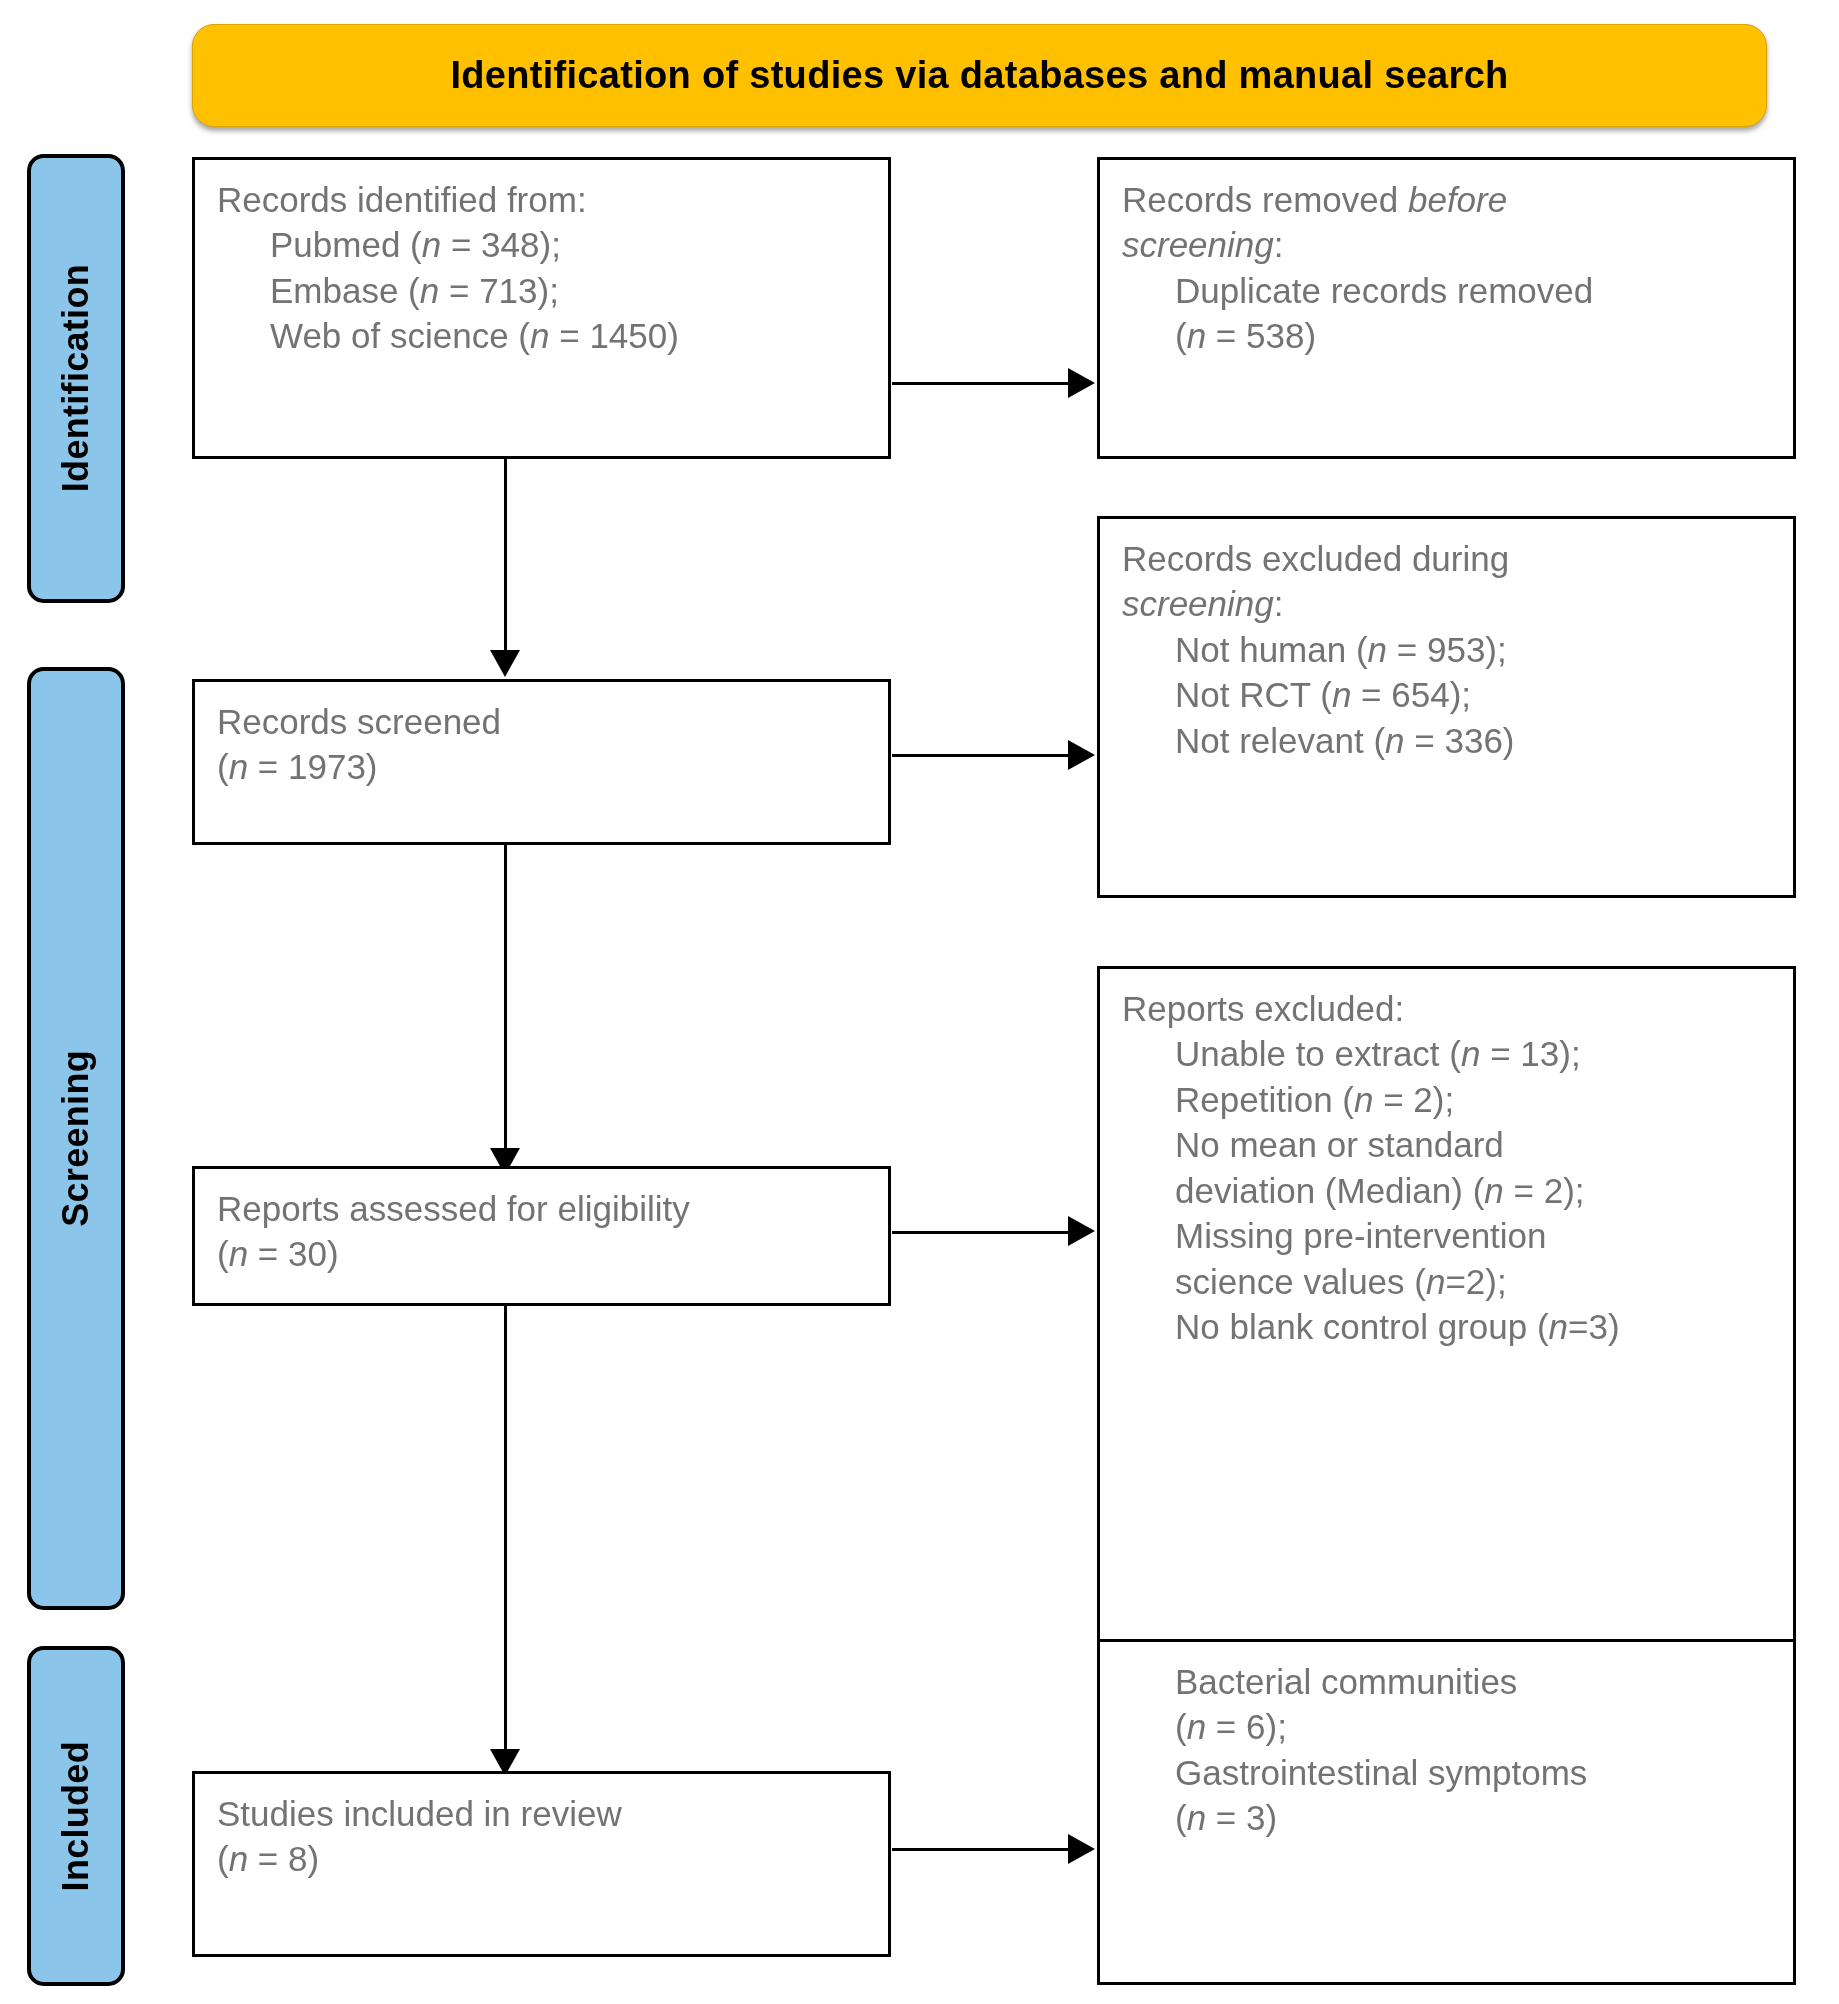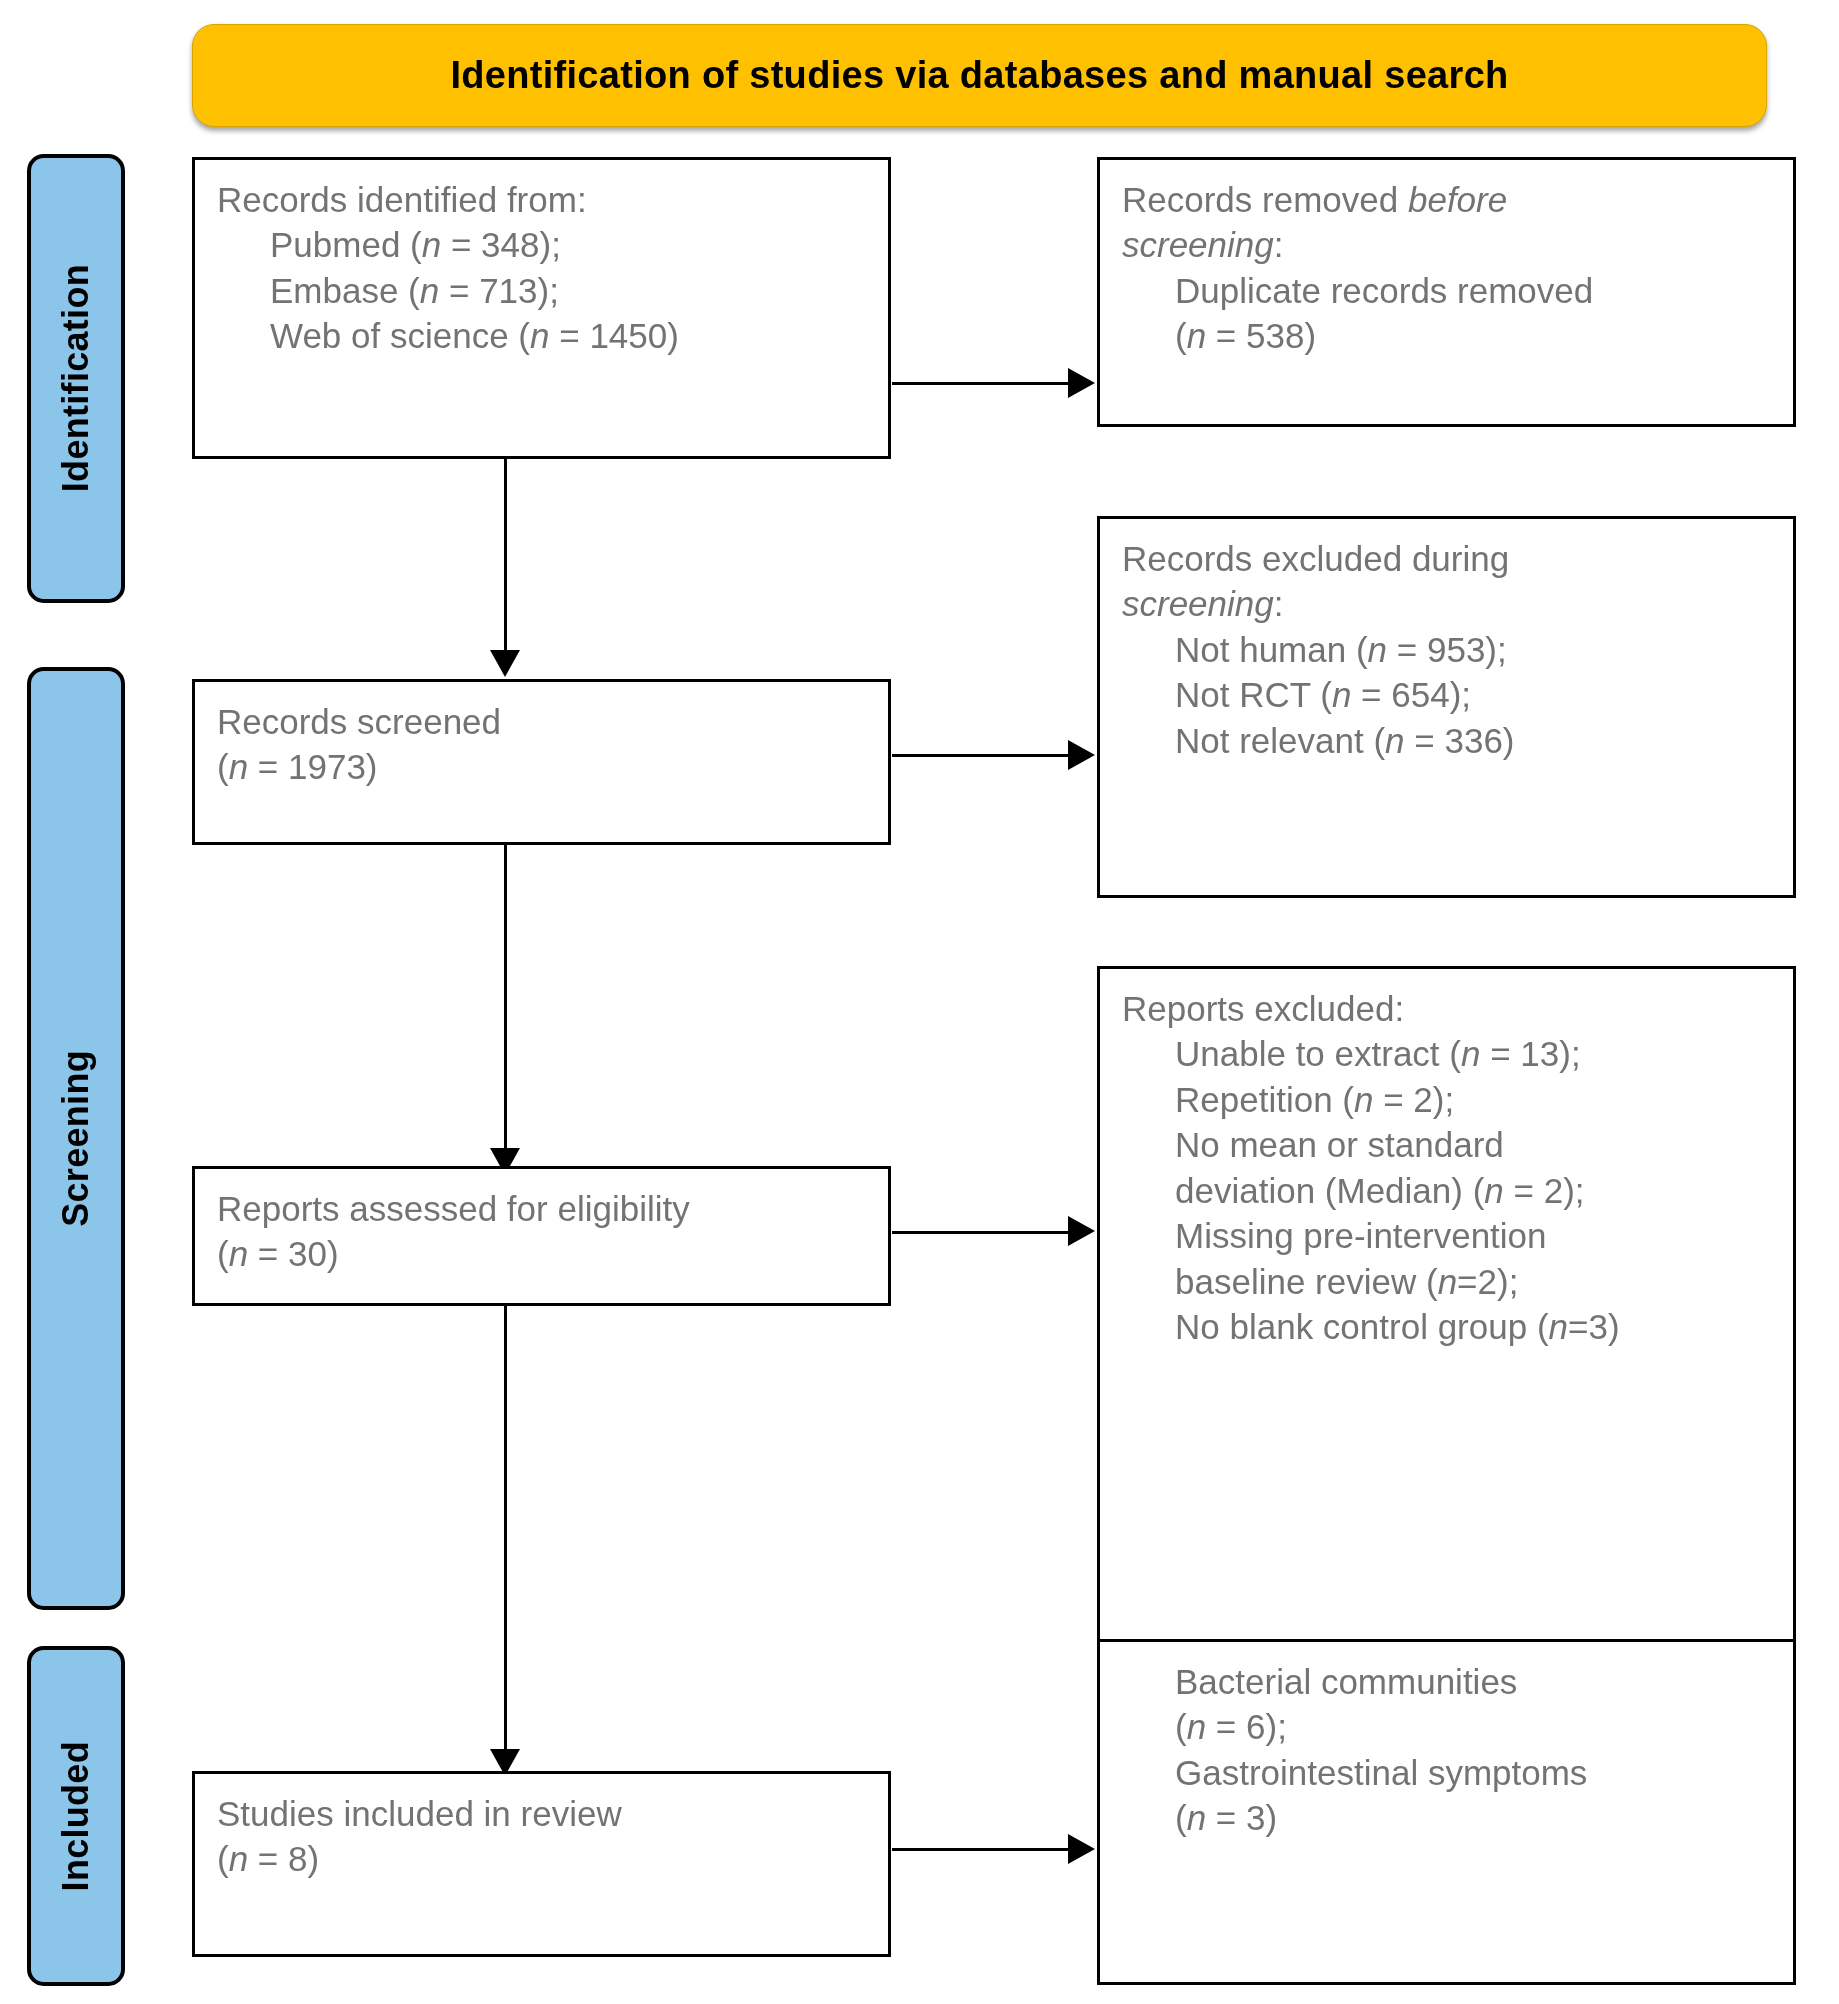--- a/index.html
+++ b/index.html
@@ -138,21 +138,21 @@
       <span>Pubmed (</span><em>n</em><span> = 348);</span>
     </div>
     <div class="line ind">
       <span>Embase (</span><em>n</em><span> = 713);</span>
     </div>
     <div class="line ind">
       <span>Web of science (</span><em>n</em><span> = 1450)</span>
     </div>
   </div>
 
-  <div class="pbox" style="left:1097px; top:157px; width:699px; height:270px;">
+  <div class="pbox" style="left:1097px; top:157px; width:699px; height:302px;">
     <div class="line">
       <span>Records removed </span><em>before</em>
     </div>
     <div class="line">
       <em>screening</em><span>:</span>
     </div>
     <div class="line ind">Duplicate records removed</div>
     <div class="line ind">
       <span>(</span><em>n</em><span> = 538)</span>
     </div>
@@ -211,21 +211,21 @@
     <div class="line ind">
       <span>No mean or standard</span>
     </div>
     <div class="line ind">
       <span>deviation (Median) (</span><em>n</em><span> = 2);</span>
     </div>
     <div class="line ind">
       <span>Missing pre-intervention</span>
     </div>
     <div class="line ind">
-      <span>baseline review (</span><em>n</em><span>=2);</span>
+      <span>science values (</span><em>n</em><span>=2);</span>
     </div>
     <div class="line ind">
       <span>No blank control group (</span><em>n</em><span>=3)</span>
     </div>
   </div>
 
   <div class="hline" style="left:892px; top:1231px; width:180px;"></div>
   <div class="arrow-right" style="left:1068px; top:1216px;"></div>
 
   <div class="vline" style="left:504px; top:1306px; height:449px;"></div>

